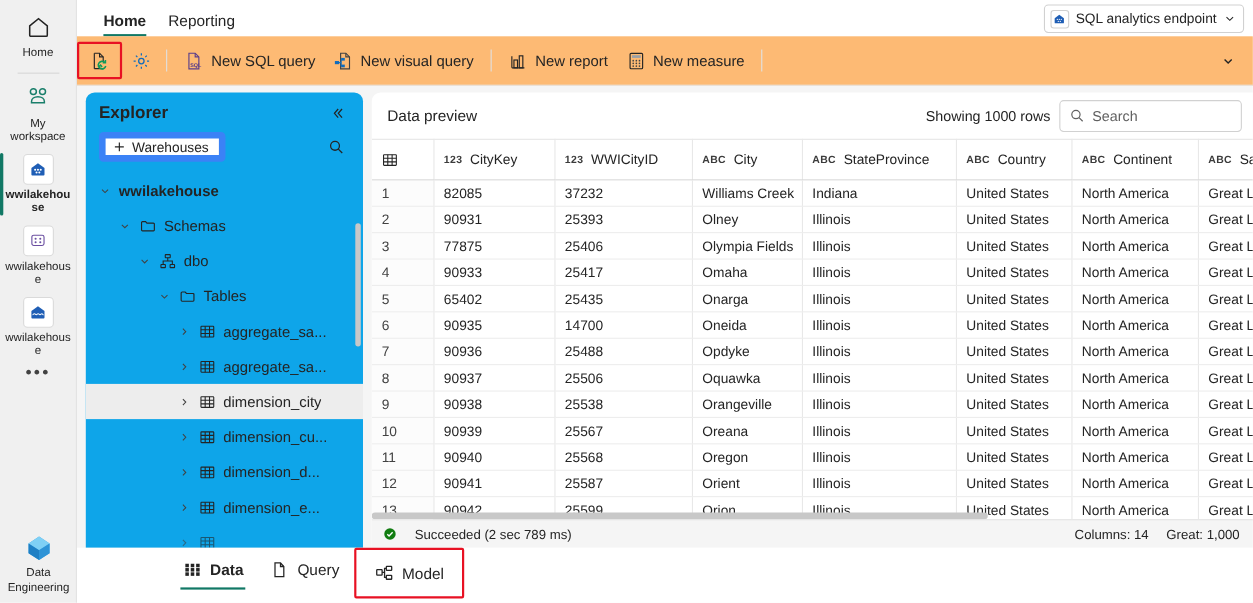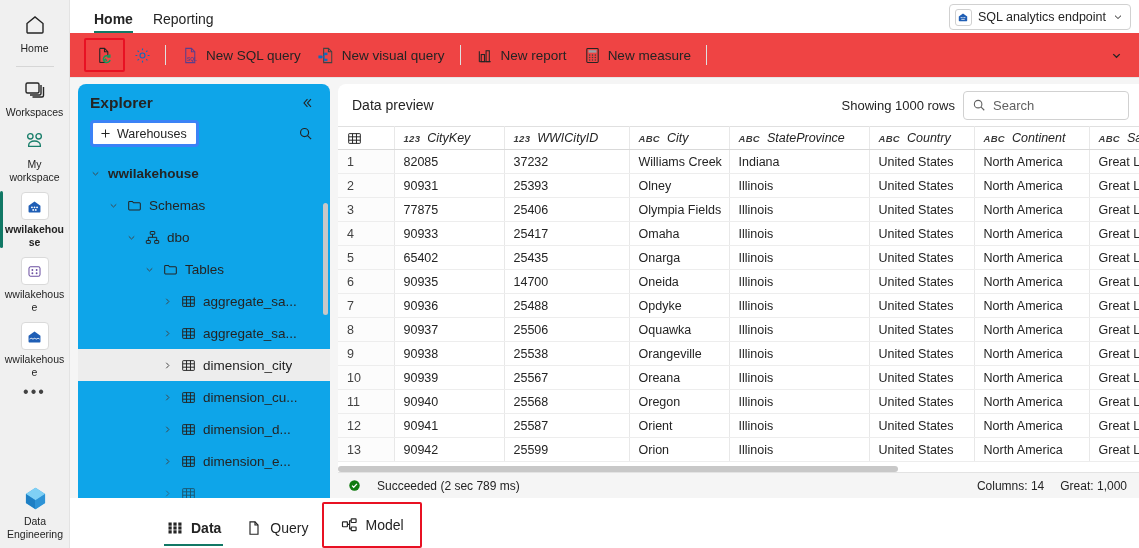--- a/index.html
+++ b/index.html
@@ -72,22 +72,22 @@
     padding: 0 6px 0 5px; font-size: 12.5px; cursor: pointer;
   }
   .ep-ico {
     width: 17px; height: 17px; border-radius: 3px;
     background: #fff; border: 1px solid #d0d0d0;
     display: flex; align-items: center; justify-content: center;
   }
 
   
   .cmdbar {
-    height: 45px; background: #ef4444; border-bottom: 1px solid #e6e6e6;
-    display: flex; align-items: center; padding-left: 14px; position: relative; flex: none;
+    height: 45px; background: #fdba74; border-bottom: 1px solid #e6e6e6;
+    display: flex; align-items: center; position: relative; flex: none;
   }
   .cmd {
     height: 32px; display: flex; align-items: center; gap: 6px;
     padding: 0 8px; border-radius: 4px; cursor: pointer; font-size: 13.5px;
     white-space: nowrap;
   }
   .cmd-ico { width: 19px; height: 19px; display: flex; align-items: center; justify-content: center; }
   .vbar { width: 1px; height: 20px; background: #e0e0e0; margin: 0 7px; }
   .refresh-hl {
     border: 2px solid #e81123; border-radius: 2px; padding: 1px 4px;
@@ -112,21 +112,21 @@
   }
   .exp-head {
     display: flex; align-items: center; justify-content: space-between;
     padding: 10px 12px 6px 12px;
   }
   .exp-title { font-size: 15.5px; font-weight: 700; }
   .collapse-btn { cursor: pointer; color: #242424; font-size: 13px; padding: 2px 4px; }
   .exp-tools { display: flex; align-items: center; justify-content: space-between; padding: 2px 12px 8px; }
   .wh-btn {
     display: flex; align-items: center; gap: 5px; height: 27px;
-    border: 3px solid #3b82f6; border-radius: 4px; background: #fff;
+    border: 6px solid #3b82f6; border-radius: 4px; background: #fff;
     padding: 0 9px 0 6px; font-size: 12.5px; cursor: pointer;
   }
   .search-ico-btn { width: 26px; height: 26px; display: flex; align-items: center; justify-content: center; cursor: pointer; }
   .tree { flex: 1; overflow: hidden; position: relative; padding-top: 2px; }
   .tnode {
     display: flex; align-items: center; gap: 6px; height: 32px;
     font-size: 13.5px; cursor: pointer; padding-right: 8px;
   }
   .tnode.sel { background: #ededed; }
   .chev { width: 14px; display: flex; align-items: center; justify-content: center; color: #424242; flex: none; }
@@ -165,21 +165,21 @@
   
   .grid-wrap { flex: 1; min-height: 0; overflow: hidden; position: relative; }
   table.grid { border-collapse: collapse; table-layout: fixed; font-size: 12.5px; width: 815px; }
   table.grid th, table.grid td {
     border-right: 1px solid #e8e8e8; border-bottom: 1px solid #ededed;
     text-align: left; padding: 0 9px; height: 24px; overflow: hidden;
     white-space: nowrap; font-weight: normal; vertical-align: middle;
   }
   table.grid thead th {
     border-top: 1px solid #e0e0e0; border-bottom: 1px solid #d9d9d9;
-    background: #ffffff; height: 23px; color: #242424; font-style: italic;
+    background: #ffffff; height: 37px; color: #242424;
   }
   .hcell { display: flex; align-items: center; gap: 7px; }
   .tyb { font-size: 9.5px; font-weight: 700; letter-spacing: .3px; color: #3b3b3b; flex: none; }
   .rownum { width: 56px; color: #424242; background: #fcfcfc; }
   th.rownum { background: #fff; }
   .grid-hscroll {
     position: absolute; left: 0; bottom: 0; height: 6px; width: 560px;
     background: #c8c8c8; border-radius: 3px;
   }
 
@@ -188,21 +188,21 @@
     height: 26px; flex: none; background: #f5f5f5;
     border-top: 1px solid #e3e3e3;
     display: flex; align-items: center; padding: 0 12px 0 10px; font-size: 12px;
   }
   .st-left { display: flex; align-items: center; gap: 16px; }
   .st-right { margin-left: auto; display: flex; gap: 16px; }
 
   
   .btabs {
     height: 50px; background: #ffffff; flex: none;
-    display: flex; align-items: flex-end; padding-left: 86px; gap: 4px;
+    display: flex; align-items: flex-start; padding-left: 86px; gap: 4px;
     position: relative;
   }
   .btab {
     display: flex; align-items: center; gap: 7px; height: 40px;
     padding: 0 10px; cursor: pointer; font-size: 14px; position: relative; color: #242424;
   }
   .btab.active { font-weight: 700; }
   .btab.active::after {
     content: ""; position: absolute; left: 8px; right: 8px; bottom: 2px; height: 2.5px; background: #117865;
   }
@@ -221,30 +221,20 @@
       <div class="rail-ico">
         <svg width="24" height="24" viewBox="0 0 24 24" fill="none" stroke="#242424" stroke-width="1.4">
           <path d="M4 10.5 12 4l8 6.5V19a1 1 0 0 1-1 1H5a1 1 0 0 1-1-1z"></path>
         </svg>
       </div>
       <div class="rail-lbl">Home</div>
     </div>
 
     <div class="rail-sep"></div>
 
-    <div class="rail-item">
-      <div class="rail-ico">
-        <svg width="24" height="24" viewBox="0 0 24 24" fill="none" stroke="#242424" stroke-width="1.4">
-          <rect x="3" y="6" width="13" height="10" rx="1.5"></rect>
-          <path d="M18 8v8.5a1.5 1.5 0 0 1-1.5 1.5H7"></path>
-          <path d="M20.5 10v8.5a1.5 1.5 0 0 1-1.5 1.5H9.5"></path>
-        </svg>
-      </div>
-      <div class="rail-lbl">Workspaces</div>
-    </div>
 
     <div class="rail-item">
       <div class="rail-ico">
         <svg width="25" height="25" viewBox="0 0 24 24" fill="none" stroke="#1a7f6b" stroke-width="1.3">
           <circle cx="8" cy="7" r="2.6"></circle>
             <circle cx="16" cy="7" r="2.6"></circle>
           <path d="M12 11.5c-3.4 0-5.6 1.9-5.6 4.1v1.1h11.2v-1.1c0-2.2-2.2-4.1-5.6-4.1z"></path>
         </svg>
       </div>
       <div class="rail-lbl">My workspace</div>

